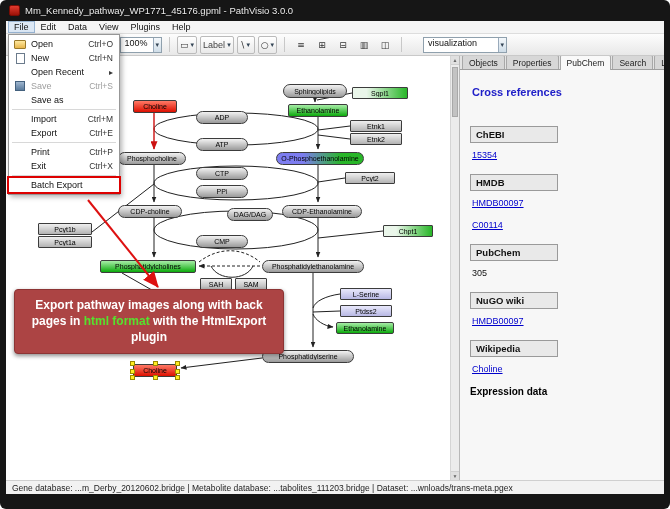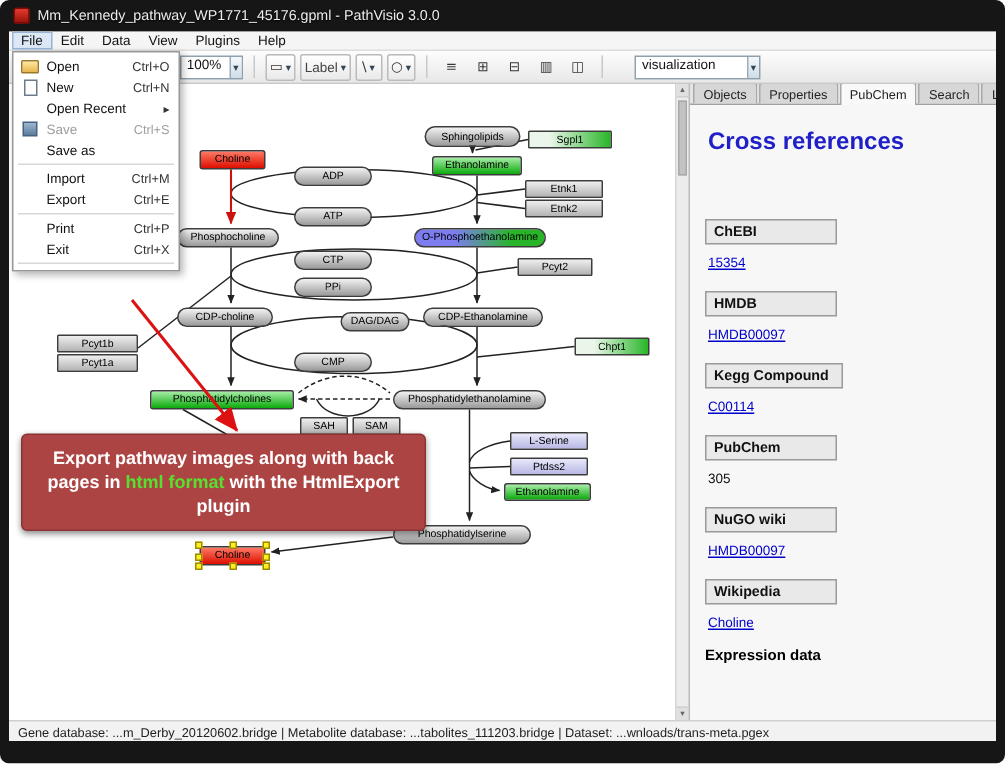--- a/index.html
+++ b/index.html
@@ -58,21 +58,21 @@
   .vscroll .btn.up{top:0;border-bottom:1px solid #cfcfcf;}
   .vscroll .btn.down{bottom:0;border-top:1px solid #cfcfcf;}
   .vthumb{position:absolute;left:1px;top:11px;width:6px;height:50px;background:#c3c3c3;border:1px solid #a8a8a8;}
 
   
   .panel{position:absolute;left:453px;top:0;width:205px;height:424px;background:#f7f7f7;border-left:1px solid #b8b8b8;display:flex;flex-direction:column;}
   .tabs{height:14px;display:flex;align-items:flex-end;background:#e4e4e4;border-bottom:1px solid #9f9f9f;padding-left:2px;flex:0 0 auto;}
   .tab{font-size:8.5px;color:#222;padding:2px 6px 1px;border:1px solid #a8a8a8;border-bottom:none;background:#d7d7d7;margin-right:1px;border-radius:2px 2px 0 0;}
   .tab.active{background:#f9f9f9;position:relative;top:1px;padding-bottom:2px;}
   .panel-body{flex:1;padding:4px 10px;overflow:hidden;}
-  .xref-title{font-size:16px;font-weight:bold;color:#2020c8;margin:12px 0 40px 2px;}
+  .xref-title{font-size:11px;font-weight:bold;color:#2020c8;margin:12px 0 26px 2px;}
   .xsec{margin-bottom:12px;}
   .xhead{display:inline-block;min-width:88px;background:#e9e9e9;border:1px solid #9a9a9a;padding:2px 8px 2px 5px;font-size:9.5px;font-weight:bold;color:#111;}
   .xval{margin:7px 0 0 2px;font-size:9px;}
   .xval .link{color:#0000cc;text-decoration:underline;cursor:pointer;}
   .xval .plain{color:#111;}
   .expr{font-size:10px;font-weight:bold;color:#000;margin-top:4px;}
 
   
   .statusbar{height:14px;background:#f2f2f2;border-top:1px solid #cfcfcf;font-size:8.5px;color:#222;padding:2px 6px;white-space:nowrap;overflow:hidden;flex:0 0 auto;}
 
@@ -318,21 +318,21 @@
             <span class="tab">Properties</span>
             <span class="tab active">PubChem</span>
             <span class="tab">Search</span>
             <span class="tab">Legend</span>
           </div>
         <div class="panel-body">
           <div class="xref-title">Cross references</div>
           <div id="sections">
               <div class="xsec"><div class="xhead">ChEBI</div><div class="xval"><span class="link">15354</span></div></div>
               <div class="xsec"><div class="xhead">HMDB</div><div class="xval"><span class="link">HMDB00097</span></div></div>
-              <div class="xsec"><div class="xhead">Kegg Compound</div><div class="xval"><span class="link">C00114</span></div></div>
+              <div class="xsec"><div class="xval"><span class="link">C00114</span></div></div>
               <div class="xsec"><div class="xhead">PubChem</div><div class="xval"><span class="plain">305</span></div></div>
               <div class="xsec"><div class="xhead">NuGO wiki</div><div class="xval"><span class="link">HMDB00097</span></div></div>
               <div class="xsec"><div class="xhead">Wikipedia</div><div class="xval"><span class="link">Choline</span></div></div>
             </div>
           <div class="expr">Expression data</div>
         </div>
       </div>
 
     </div>
 
@@ -389,20 +389,25 @@
         <span class="micon"></span>
         <span class="mlabel">Print</span>
         <span class="mshort">Ctrl+P</span>
       </div>
       <div class="mi">
         <span class="micon"></span>
         <span class="mlabel">Exit</span>
         <span class="mshort">Ctrl+X</span>
       </div>
       <div class="msep"></div>
+      <div class="mi highlighted">
+        <span class="micon"></span>
+        <span class="mlabel">Batch Export</span>
+        <span class="mshort"></span>
+      </div>
     </div>
 
   <svg class="overlay" width="670" height="509">
     <defs>
       <marker id="arwBig" markerWidth="9" markerHeight="8" refX="7.5" refY="3.5" orient="auto">
         <path d="M0,0 L8,3.5 L0,7 z" fill="#dd1111"></path>
       </marker>
     </defs>
     <path d="M 88 200 L 158 287" stroke="#dd1111" stroke-width="2" fill="none" marker-end="url(#arwBig)"></path>
   </svg>

